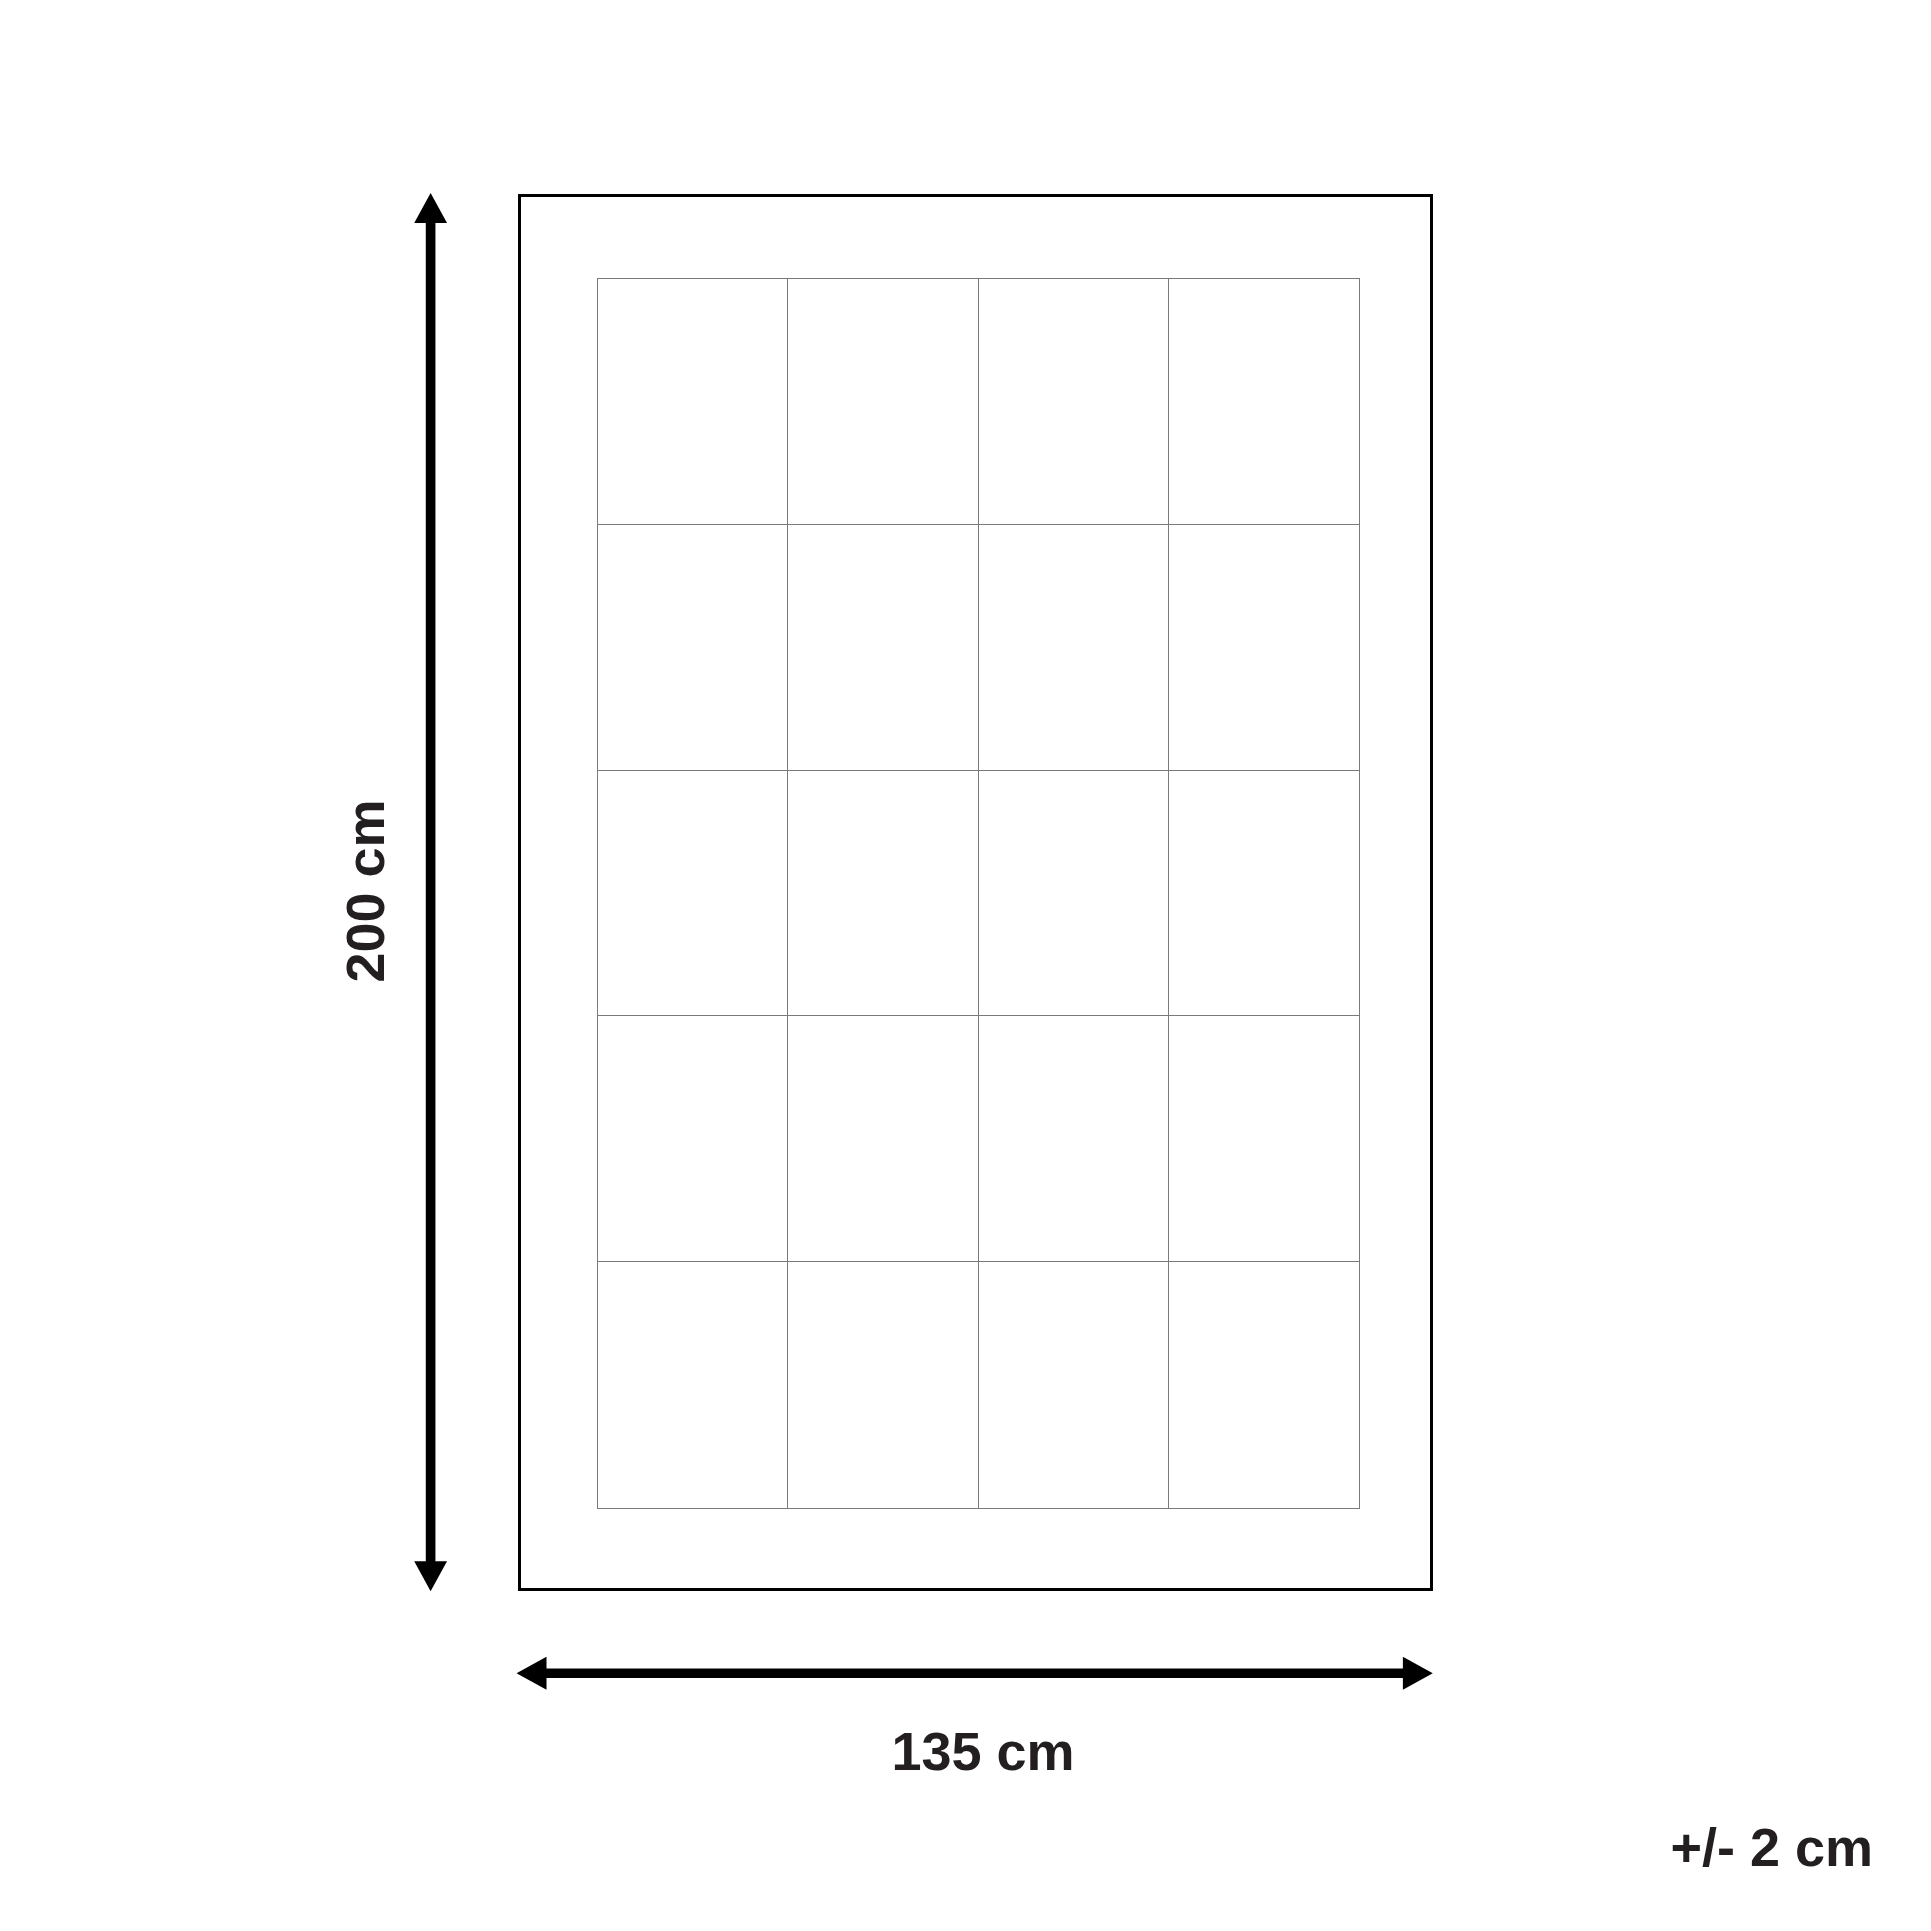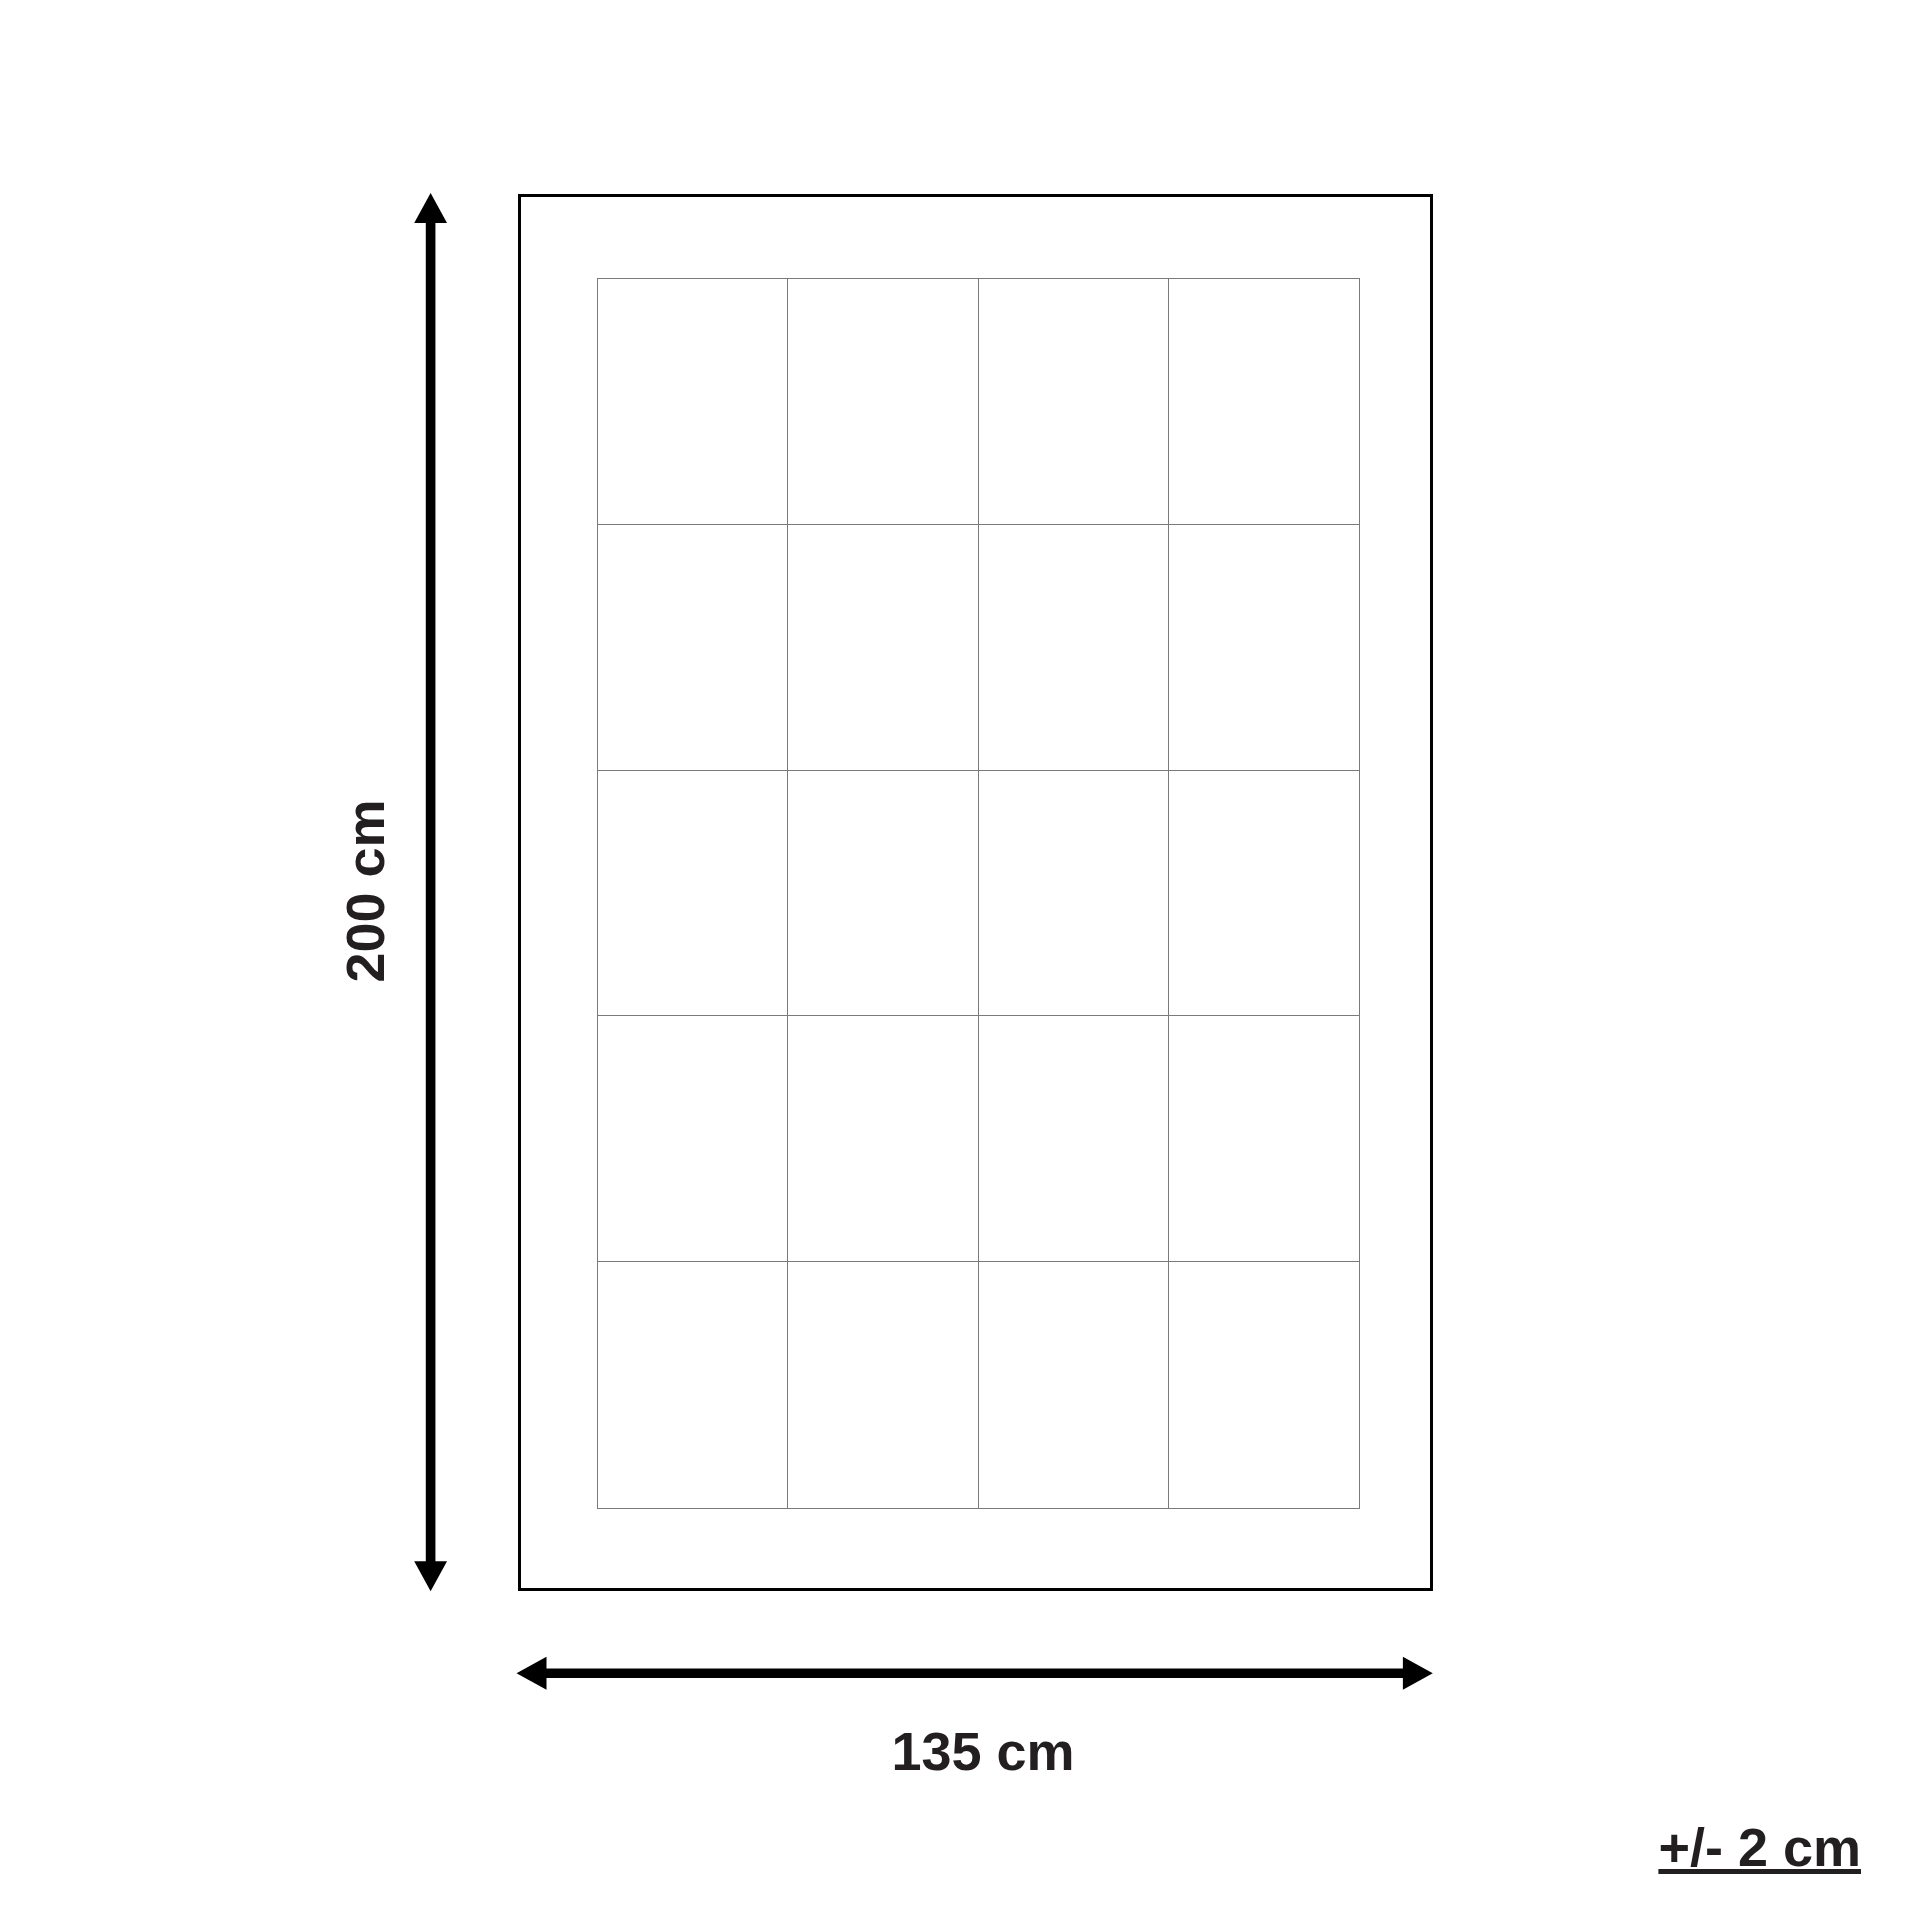--- a/index.html
+++ b/index.html
@@ -68,24 +68,23 @@
     top: 891px;
     transform: translate(-50%, -50%) rotate(-90deg);
   }
   .label-width {
     left: 983px;
     top: 1728px;
     transform: translate(-50%, -50%);
     margin-top: 23px;
   }
   .label-tolerance {
-    right: 70px;
+    right: 58px;
     top: 1847px;
     transform: translateY(-50%);
-    text-decoration: underline;
   }
 </style>
 </head>
 <body>
 
 <div class="canvas" style="--bg: #ffffff; --outline: #000000; --grid: #7a7a7a; --arrow: #000000; --text: #231f20;">
 
   <div class="rug-outline"></div>
 
   <div class="rug-grid" id="rug-grid" style="grid-template-columns: repeat(4, 1fr);">

